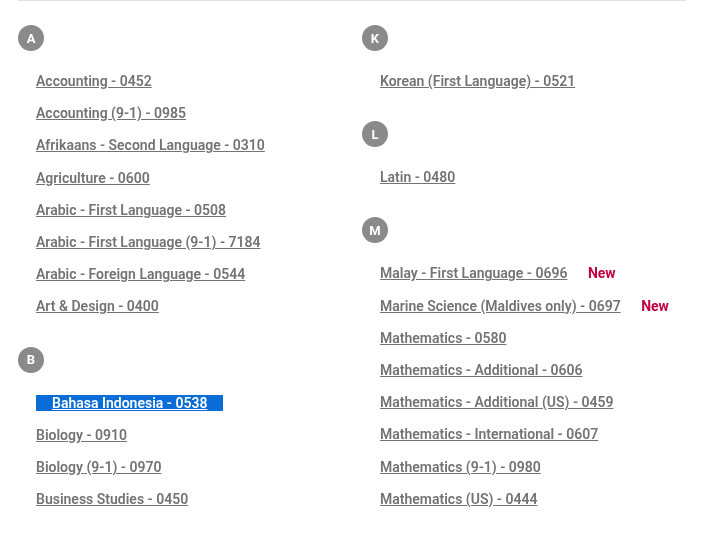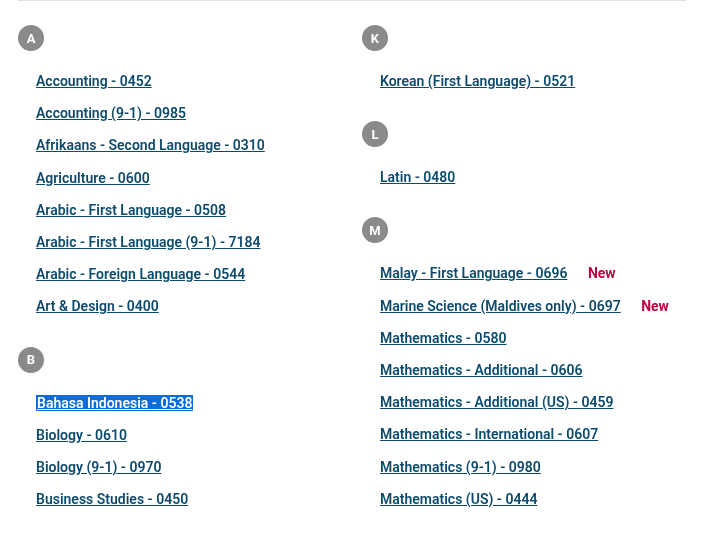--- a/index.html
+++ b/index.html
@@ -41,27 +41,27 @@
     list-style: none;
     padding-left: 18px;
     margin-bottom: 18px;
   }
   ul.link-list li {
     line-height: 2.3;
     font-weight: 600;
     font-size: 14px;
   }
   a.subject {
-    color: #0c4a6e;
+    color: #737373;
   }
   a.subject.highlighted {
     background: #0a6cd6;
     color: #fff;
     text-decoration: underline;
-    padding: 0 1px;
+    padding: 0 16px;
   }
   .new-tag {
     color: #c00040;
     font-weight: 700;
     text-decoration: none;
     margin-left: 17px;
   }
 </style>
 </head>
 <body>
@@ -73,21 +73,21 @@
         <li><a href="#" class="subject">Accounting - 0452</a></li>
         <li><a href="#" class="subject">Accounting (9-1) - 0985</a></li>
         <li><a href="#" class="subject">Afrikaans - Second Language - 0310</a></li>
         <li><a href="#" class="subject">Agriculture - 0600</a></li>
         <li><a href="#" class="subject">Arabic - First Language - 0508</a></li>
         <li><a href="#" class="subject">Arabic - First Language (9-1) - 7184</a></li>
         <li><a href="#" class="subject">Arabic - Foreign Language - 0544</a></li>
         <li><a href="#" class="subject">Art &amp; Design - 0400</a></li>
       </ul><div class="letter-badge">B</div><ul class="link-list">
         <li><a href="#" class="subject highlighted">Bahasa Indonesia - 0538</a></li>
-        <li><a href="#" class="subject">Biology - 0610</a></li>
+        <li><a href="#" class="subject">Biology - 0910</a></li>
         <li><a href="#" class="subject">Biology (9-1) - 0970</a></li>
         <li><a href="#" class="subject">Business Studies - 0450</a></li>
         <li></li>
       </ul></div>
   <div class="col" id="right-col"><div class="letter-badge">K</div><ul class="link-list">
         <li><a href="#" class="subject">Korean (First Language) - 0521</a></li>
       </ul><div class="letter-badge">L</div><ul class="link-list">
         <li><a href="#" class="subject">Latin - 0480</a></li>
       </ul><div class="letter-badge">M</div><ul class="link-list">
         <li><a href="#" class="subject">Malay - First Language - 0696</a> <span class="new-tag">New</span></li>

